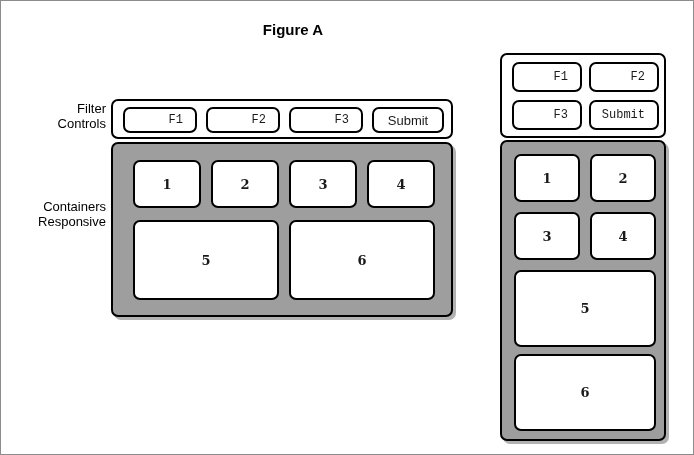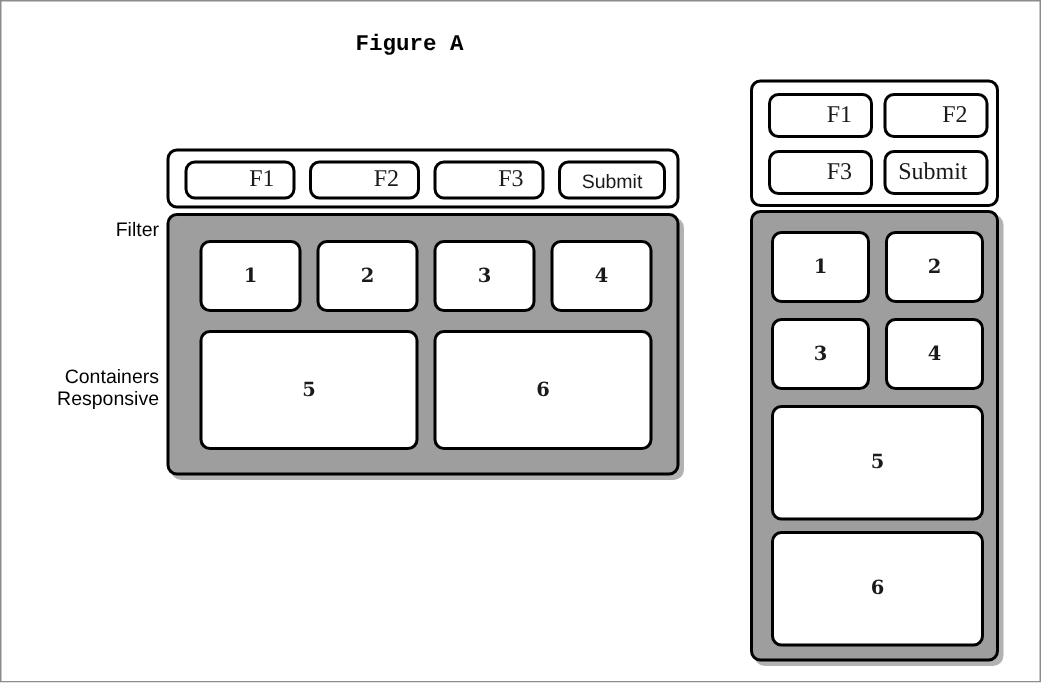--- a/index.html
+++ b/index.html
@@ -25,32 +25,31 @@
   
   .fig-title {
     position: absolute;
     font-family: "Liberation Sans", sans-serif;
     font-weight: bold;
     font-size: 15px;
     color: #000000;
     text-align: center;
     white-space: nowrap;
   }
-  #title-a { left: 172px; top: 20px; width: 200px; font-family: Liberation Mono, monospace; }
+  #title-a { left: 192px; top: 20px; width: 200px; }
   #title-b { left: 488px; top: 20px; width: 190px; }
 
   
   .row-label {
     position: absolute;
     font-family: "Liberation Sans", sans-serif;
     font-size: 13px;
     color: #000000;
     text-align: right;
     line-height: 15px;
-    margin-top: 44px;
   }
   #label-filter     { left: 5px;  top: 100px; width: 100px; }
   #label-containers { left: 5px;  top: 198px; width: 100px; }
 
   
   .cell {
     background: #ffffff;
     border: 2px solid #000000;
     border-radius: 7px;
     box-sizing: border-box;
@@ -61,22 +60,22 @@
   }
   .cell.num {
     justify-content: center;
     font-family: "DejaVu Serif", serif;
     font-weight: bold;
     font-size: 13px;
   }
   .cell.filter-right {
     justify-content: flex-end;
     padding-right: 12px;
-    font-family: Liberation Serif, serif;
-    font-size: 16px;
+    font-family: Liberation Mono, monospace;
+    font-size: 12px;
   }
   .cell.filter-center {
     justify-content: center;
     font-family: "Liberation Sans", sans-serif;
     font-size: 13px;
   }
 
   
   .filter-bar {
     position: absolute;
@@ -133,20 +132,21 @@
 </head>
 <body>
 
 <div id="canvas">
 
   <div class="fig-title" id="title-a">Figure A</div>
 
 
   <div class="row-label" id="label-filter">
     <div>Filter</div>
+    <div>Controls</div>
   </div>
 
   <div class="row-label" id="label-containers">
     <div>Containers</div>
     <div>Responsive</div>
   </div>
 
   <div class="filter-bar" id="figA-filter-bar">
     <div class="cell filter-right" id="fa-f1">F1</div>
     <div class="cell filter-right" id="fa-f2">F2</div>

